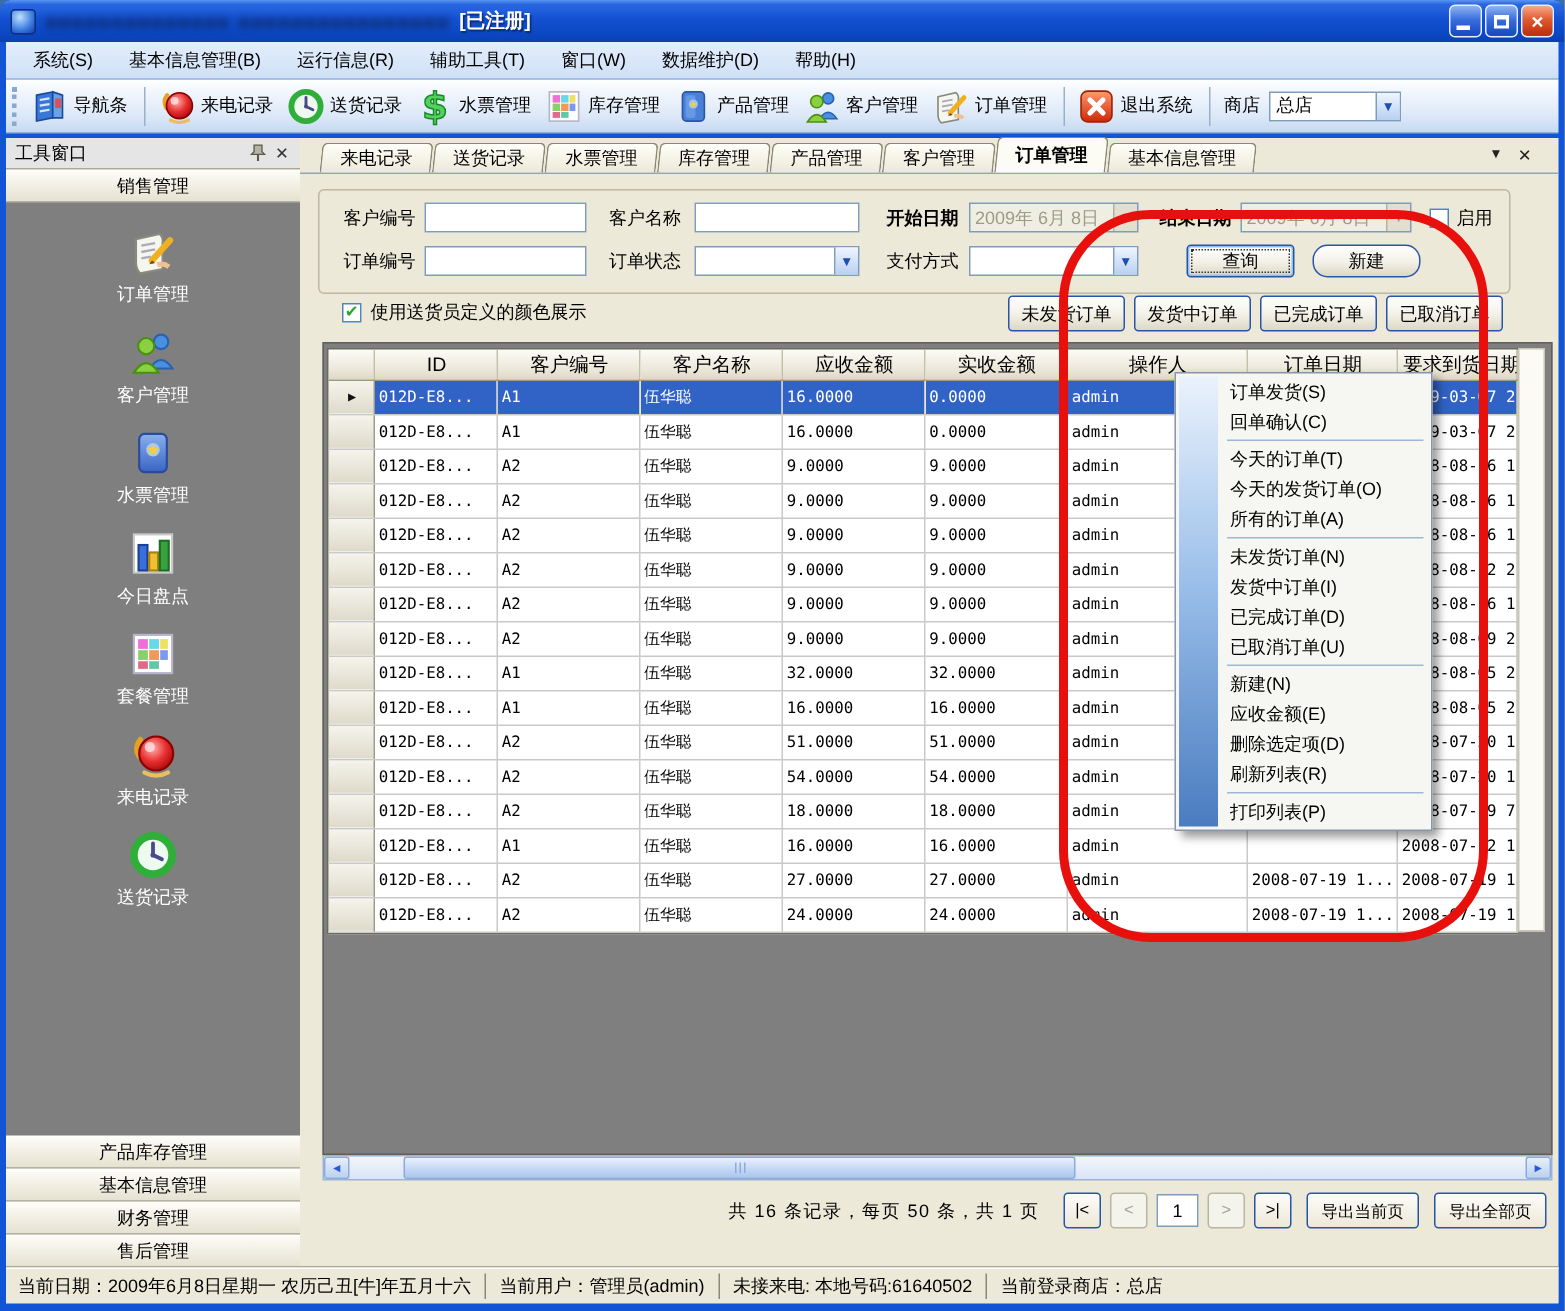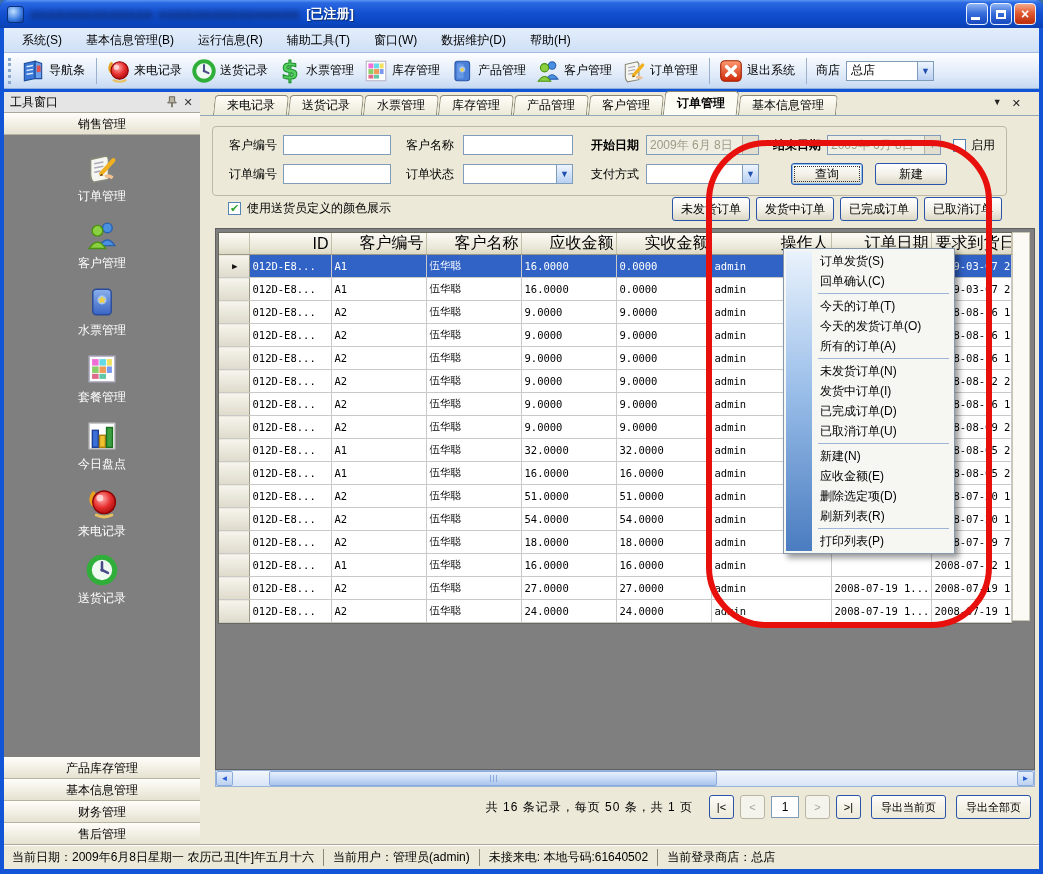--- a/index.html
+++ b/index.html
@@ -70,21 +70,21 @@
   .xp-btn { border:1px solid #2a54a8; border-radius:3px; background:linear-gradient(180deg,#fff,#f2f0e6 55%,#dcd8c6); display:flex; align-items:center; justify-content:center; white-space:nowrap; }
   .xp-btn.focused { box-shadow:inset 0 0 0 1px #8fc2f0; outline:1px dotted #333; outline-offset:-4px; }
   .color-check-row { position:absolute; left:28px; top:108px; display:flex; align-items:center; gap:6px; }
   .status-btn-row { position:absolute; left:472px; top:105px; display:flex; gap:6px; }
   .status-btn-row .xp-btn { height:24px; padding:0 8px; }
 
   
   .grid-backdrop { position:absolute; left:15px; top:136px; width:820px; height:542px; background:#7f7f7f; border:1px solid #5f5f5f; }
   .grid-wrap { position:absolute; left:18px; top:140px; width:794px; background:#fff; border:1px solid #69695c; }
   table.grid { border-collapse:collapse; table-layout:fixed; width:792px; font-family:"DejaVu Sans Mono","Liberation Mono",monospace; font-size:10.5px; }
-  table.grid th { font-family:"Liberation Sans","DejaVu Sans",sans-serif; font-size:16px; font-weight:normal; text-align:right; height:20px; padding:0 2px 0 4px; background:linear-gradient(180deg,#fcfbf6,#eae7d8 70%,#dcd8c4); border-right:1px solid #c3bfa8; border-bottom:1px solid #9c9a84; overflow:hidden; white-space:nowrap; }
+  table.grid th { font-family:"Liberation Sans","DejaVu Sans",sans-serif; font-size:13px; font-weight:normal; text-align:center; height:20px; padding:0 2px 0 4px; background:linear-gradient(180deg,#fcfbf6,#eae7d8 70%,#dcd8c4); border-right:1px solid #c3bfa8; border-bottom:1px solid #9c9a84; overflow:hidden; white-space:nowrap; }
   table.grid td { height:23px; padding:0 1px 0 3px; border-right:1px solid #c9c9c9; border-bottom:1px solid #c9c9c9; overflow:hidden; white-space:nowrap; background:#fff; }
   table.grid td.rowsel { background:linear-gradient(180deg,#f6f4ec,#dedacb); border-right:1px solid #9c9a84; }
   table.grid tbody tr:first-of-type td:not(.rowsel) { background:#3163c6; color:#fff; }
   table.grid tbody tr:first-of-type td.rowsel { text-align:center; color:#111; font-size:9px; }
   table.grid tbody tr:first-of-type td.rowsel::after { content:"▶"; }
   .vscroll { position:absolute; left:812px; top:140px; width:18px; height:389px; background:#fbfaf4; border:1px solid #c8c5b2; }
 
   
   .hscroll { position:absolute; left:15px; top:678px; width:820px; height:17px; background:linear-gradient(180deg,#f2f6fc,#d8e4f6); border:1px solid #9ab4d8; display:flex; align-items:center; }
   .hs-arrow { width:17px; height:15px; flex:none; background:linear-gradient(180deg,#e6eefb,#bcd2f0); border:1px solid #8cabdd; border-radius:2px; color:#2a5bd7; font-size:8px; display:flex; align-items:center; justify-content:center; }
@@ -330,29 +330,29 @@
         <span>客户管理</span>
       </div>
       <div class="sb-item">
         <svg class="icon34">
             <use href="#i-card"></use>
           </svg>
         <span>水票管理</span>
       </div>
       <div class="sb-item">
         <svg class="icon34">
+            <use href="#i-chart"></use>
+          </svg>
+        <span>今日盘点</span>
+      </div>
+      <div class="sb-item">
+        <svg class="icon34">
             <use href="#i-grid"></use>
           </svg>
         <span>套餐管理</span>
-      </div>
-      <div class="sb-item">
-        <svg class="icon34">
-            <use href="#i-chart"></use>
-          </svg>
-        <span>今日盘点</span>
       </div>
       <div class="sb-item">
         <svg class="icon34">
             <use href="#i-bell"></use>
           </svg>
         <span>来电记录</span>
       </div>
       <div class="sb-item">
         <svg class="icon34">
             <use href="#i-clock"></use>
@@ -429,21 +429,21 @@
       <div class="xp-combo" style="left:250px; top:37px; width:110px;">
         <span class="combo-text"></span>
         <span class="combo-arrow-btn">▼</span>
       </div>
       <span class="f-label" style="left:378px; top:37px;">支付方式</span>
       <div class="xp-combo" style="left:433px; top:37px; width:113px;">
         <span class="combo-text"></span>
         <span class="combo-arrow-btn">▼</span>
       </div>
       <div class="xp-btn focused" style="position:absolute; left:578px; top:36px; width:72px; height:22px;">查询</div>
-      <div class="xp-btn" style="position:absolute; left:662px; top:36px; width:72px; height:22px;">新建</div>
+      <div class="xp-btn" style="position:absolute; left:662px; top:36px; width:72px; height:22px;border-radius:10px;">新建</div>
     </div>
 
     <div class="color-check-row">
       <span class="checkbox">
           <span>✔</span>
         </span>
       <span>使用送货员定义的颜色展示</span>
     </div>
 
     <div class="status-btn-row">

